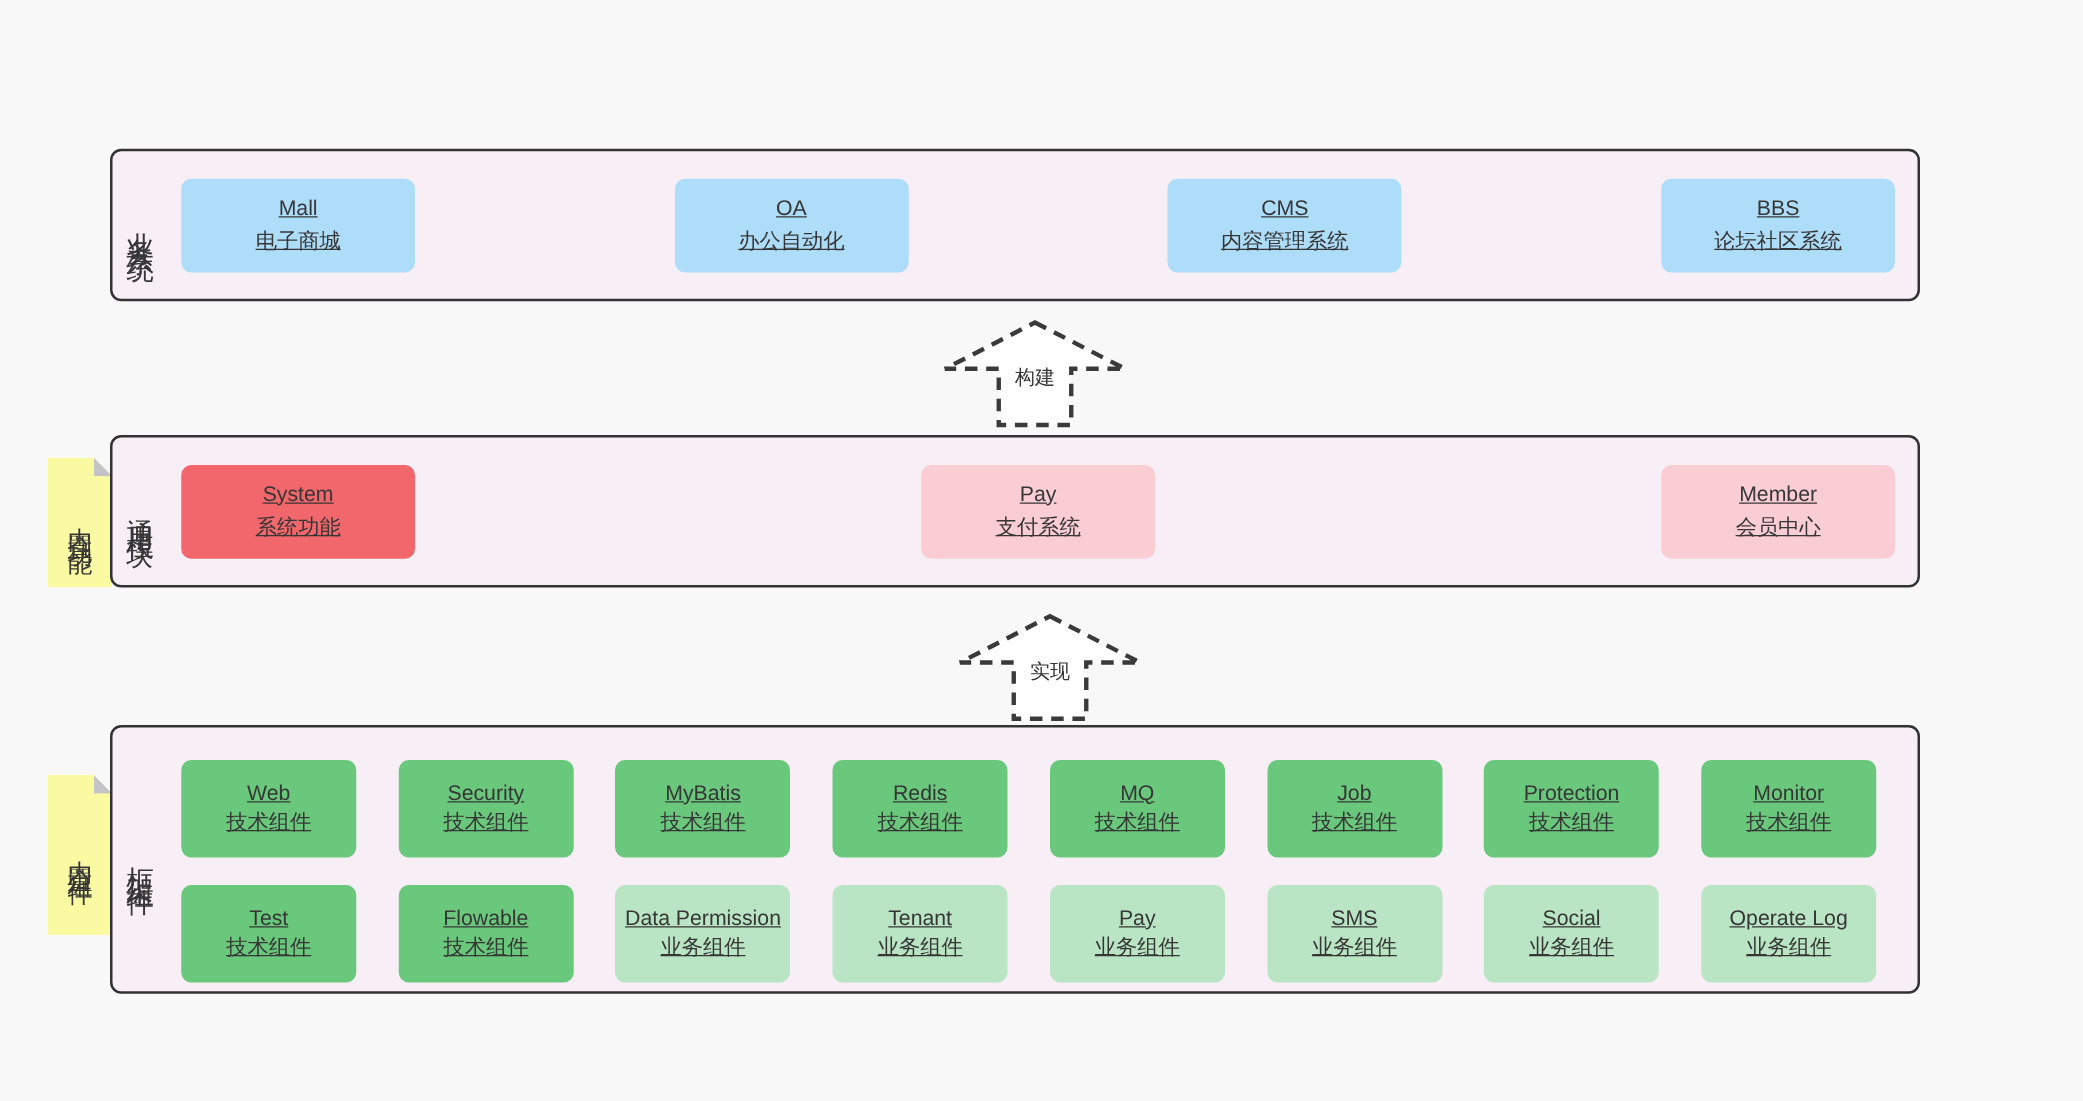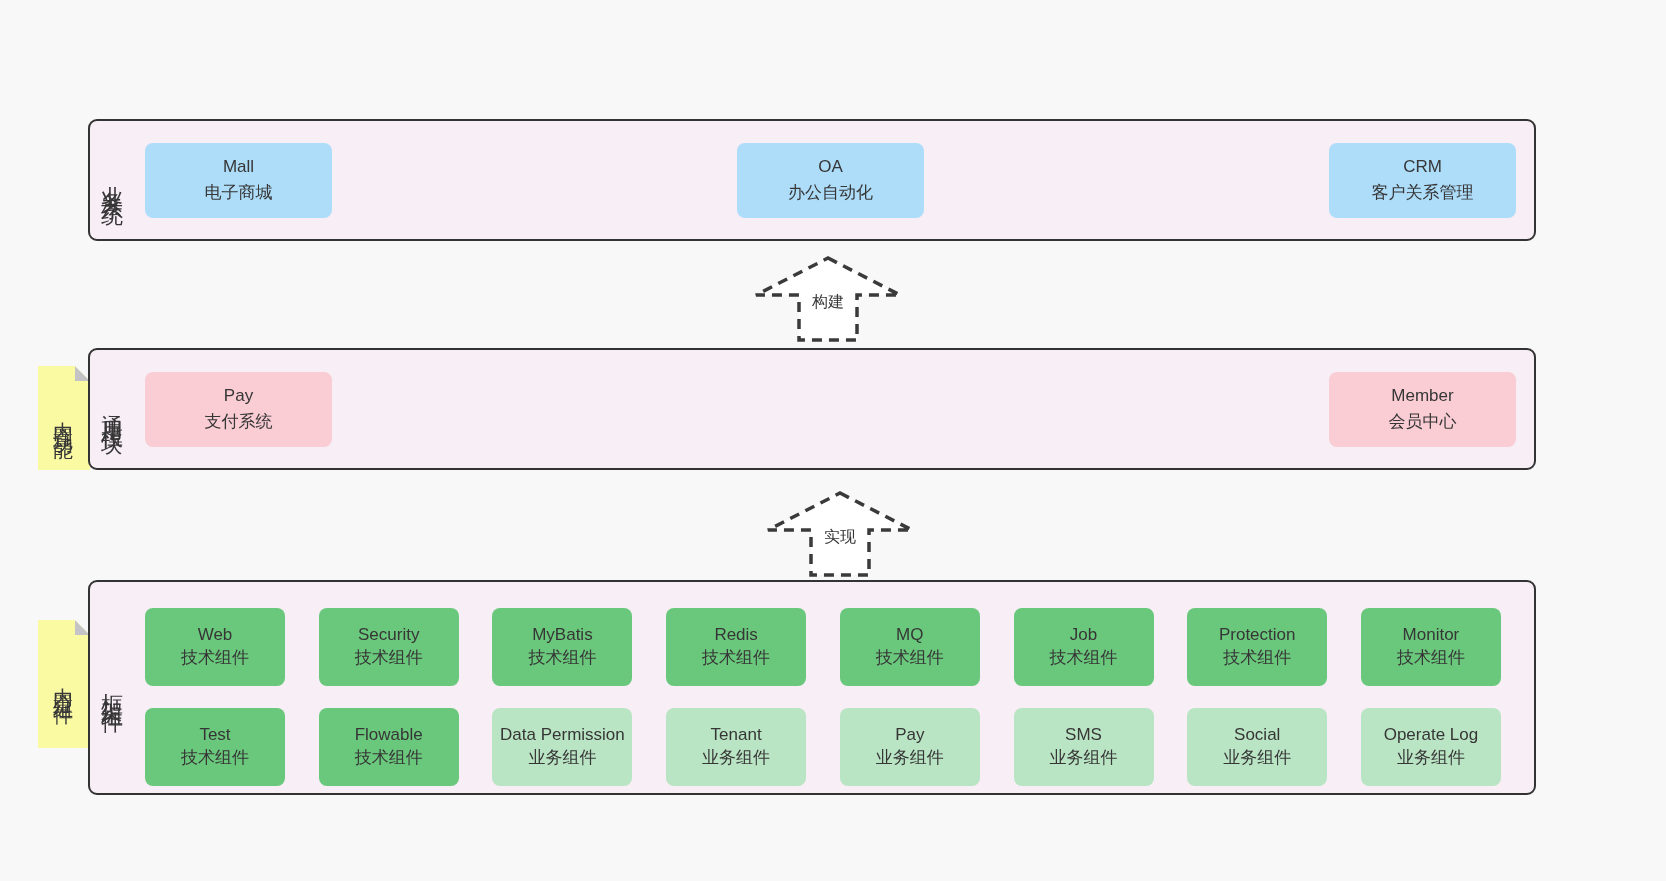--- a/index.html
+++ b/index.html
@@ -28,21 +28,21 @@
     font-size:22px;letter-spacing:6px;color:var(--c-text);
     padding-left:6px;
   }
   .boxes{
     flex:1;display:flex;align-items:center;justify-content:space-between;
     padding:0 18px 0 17px;
   }
   .box{
     width:187px;height:75px;border-radius:8px;
     display:flex;flex-direction:column;align-items:center;justify-content:center;
-    text-align:center;font-size:17px;line-height:1.55;
+    text-align:center;font-size:17px;line-height:1.55;text-decoration:underline;
   }
   .grid{
     flex:1;display:flex;flex-direction:column;justify-content:center;gap:22px;
     padding:18px 33px 0 17px;
   }
   .grid .row{display:flex;justify-content:space-between;}
   .grid .box{width:140px;height:78px;line-height:1.35;padding:2px;}
   .v-blue{background:var(--c-blue);}
   .v-red{background:var(--c-red);}
   .v-pink{background:var(--c-pink);}
@@ -79,40 +79,48 @@
   <div class="boxes">
     <div class="box v-blue">
       <span class="bt">Mall</span>
       <span class="bs">电子商城</span>
     </div>
     <div class="box v-blue">
       <span class="bt">OA</span>
       <span class="bs">办公自动化</span>
     </div>
     <div class="box v-blue">
-      <span class="bt">CRM</span>
-      <span class="bs">客户关系管理</span>
+      <span class="bt">CMS</span>
+      <span class="bs">内容管理系统</span>
+    </div>
+    <div class="box v-blue">
+      <span class="bt">BBS</span>
+      <span class="bs">论坛社区系统</span>
     </div>
   </div>
 </section>
 
 <div class="arrow" style="left:753px;top:255px;">
   <svg viewBox="0 0 150 88">
     <path d="M75 3 L147 40 L104 40 L104 85 L46 85 L46 40 L3 40 Z" fill="#ffffff" stroke="#3a3a3a" stroke-width="3.5" stroke-dasharray="10 7" stroke-linejoin="miter"></path>
   </svg>
   <span class="alabel">构建</span>
 </div>
 
 <div class="tag" style="top:366px;height:104px;">
   <span class="fold"></span>
   <span class="tagtext">内置功能</span>
 </div>
 <section class="panel" style="top:348px;height:122px;">
   <div class="vlabel">通用模块</div>
   <div class="boxes">
+    <div class="box v-red">
+      <span class="bt">System</span>
+      <span class="bs">系统功能</span>
+    </div>
     <div class="box v-pink">
       <span class="bt">Pay</span>
       <span class="bs">支付系统</span>
     </div>
     <div class="box v-pink">
       <span class="bt">Member</span>
       <span class="bs">会员中心</span>
     </div>
   </div>
 </section>

